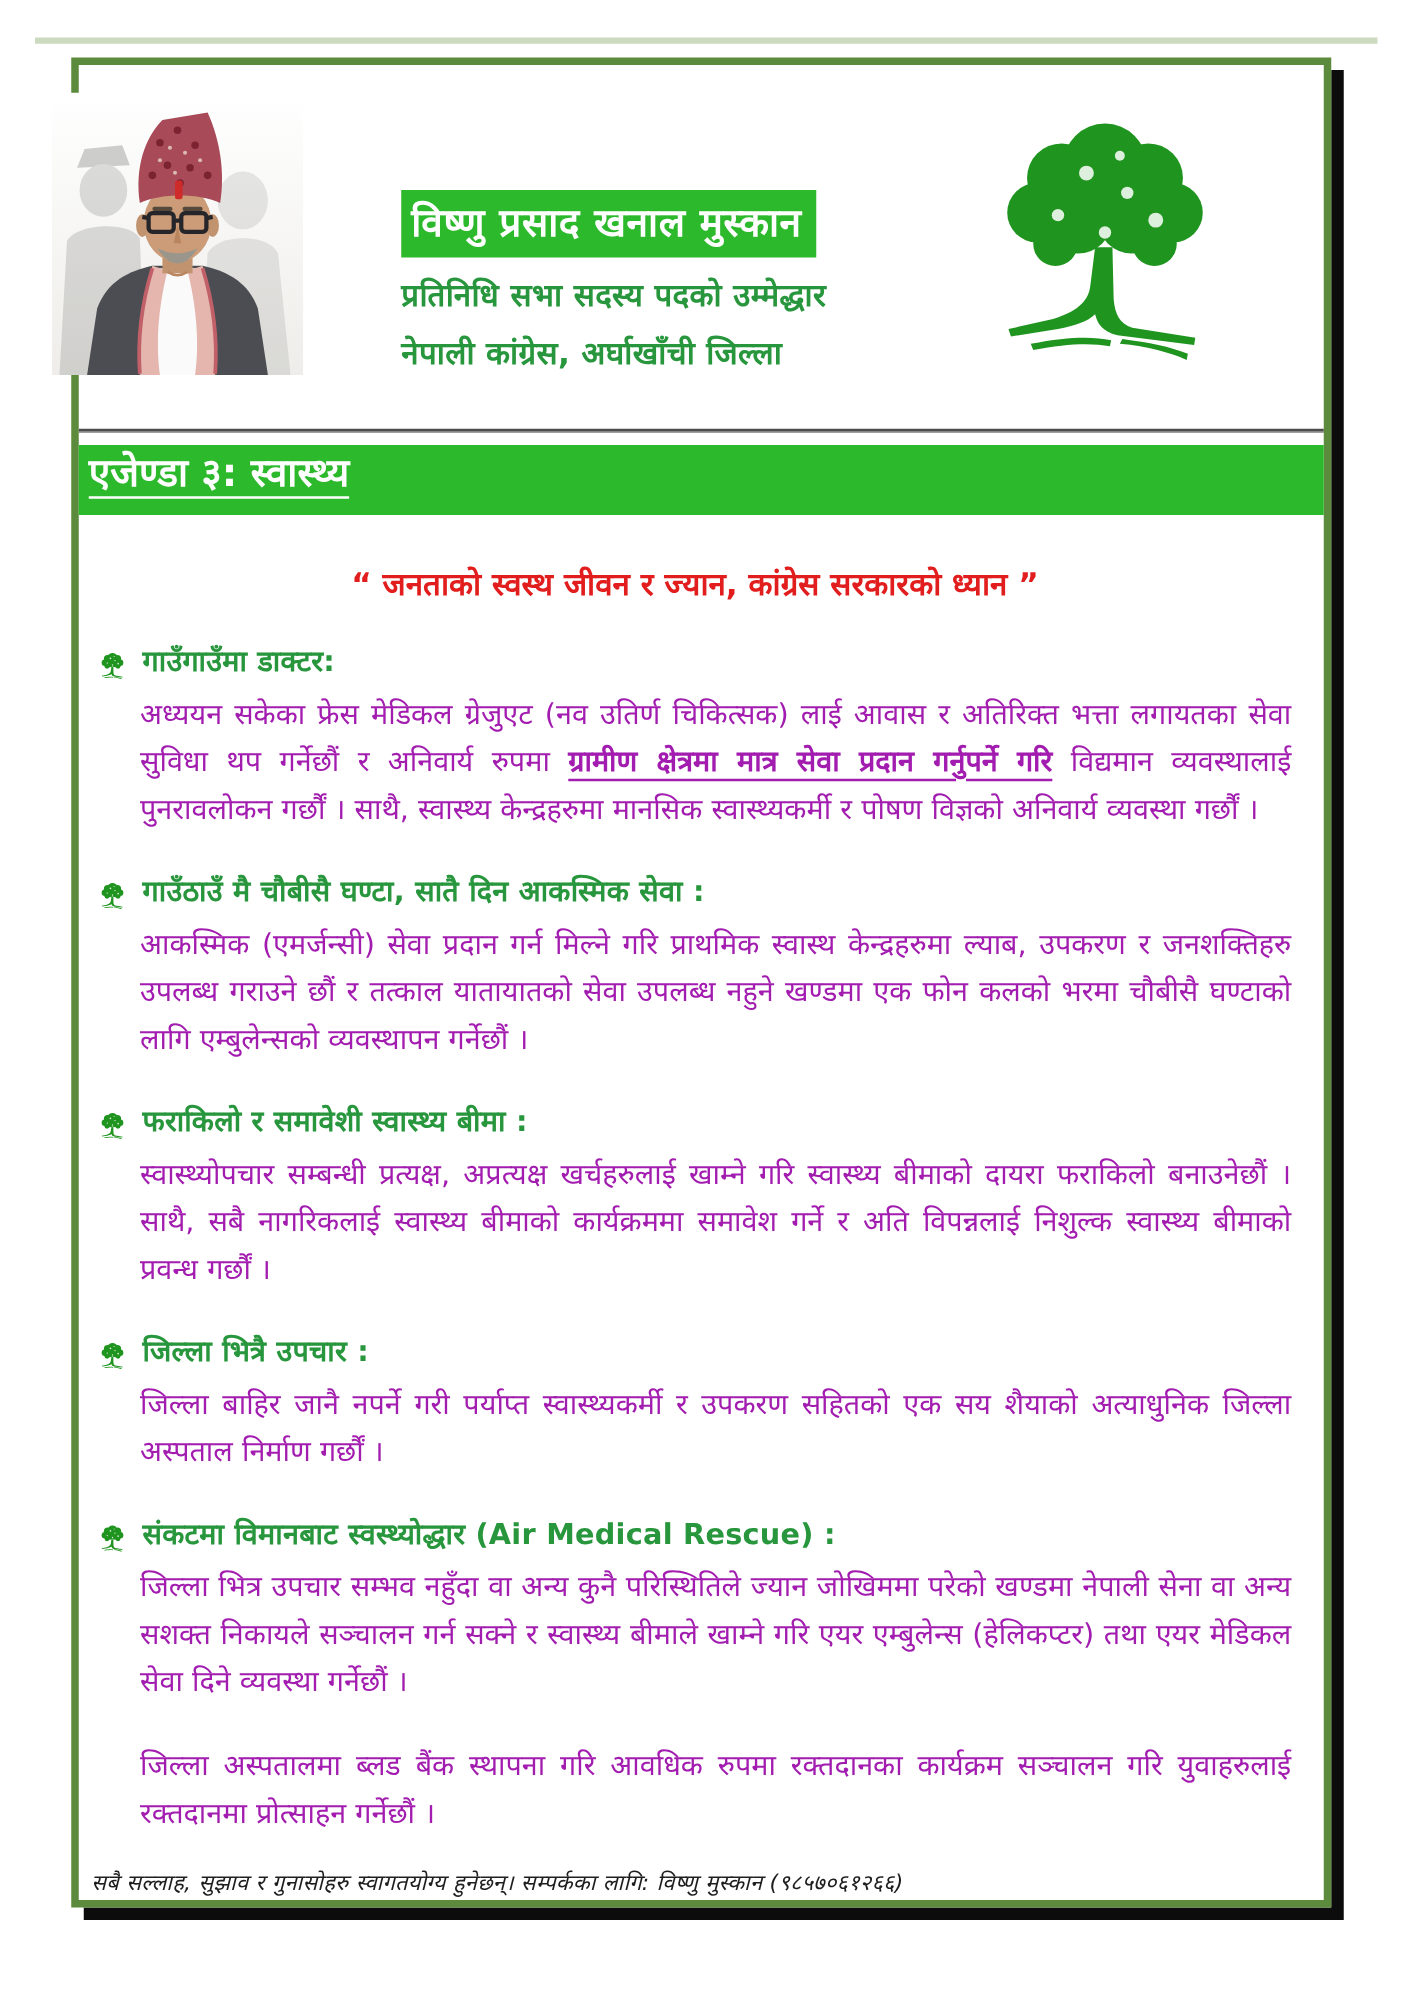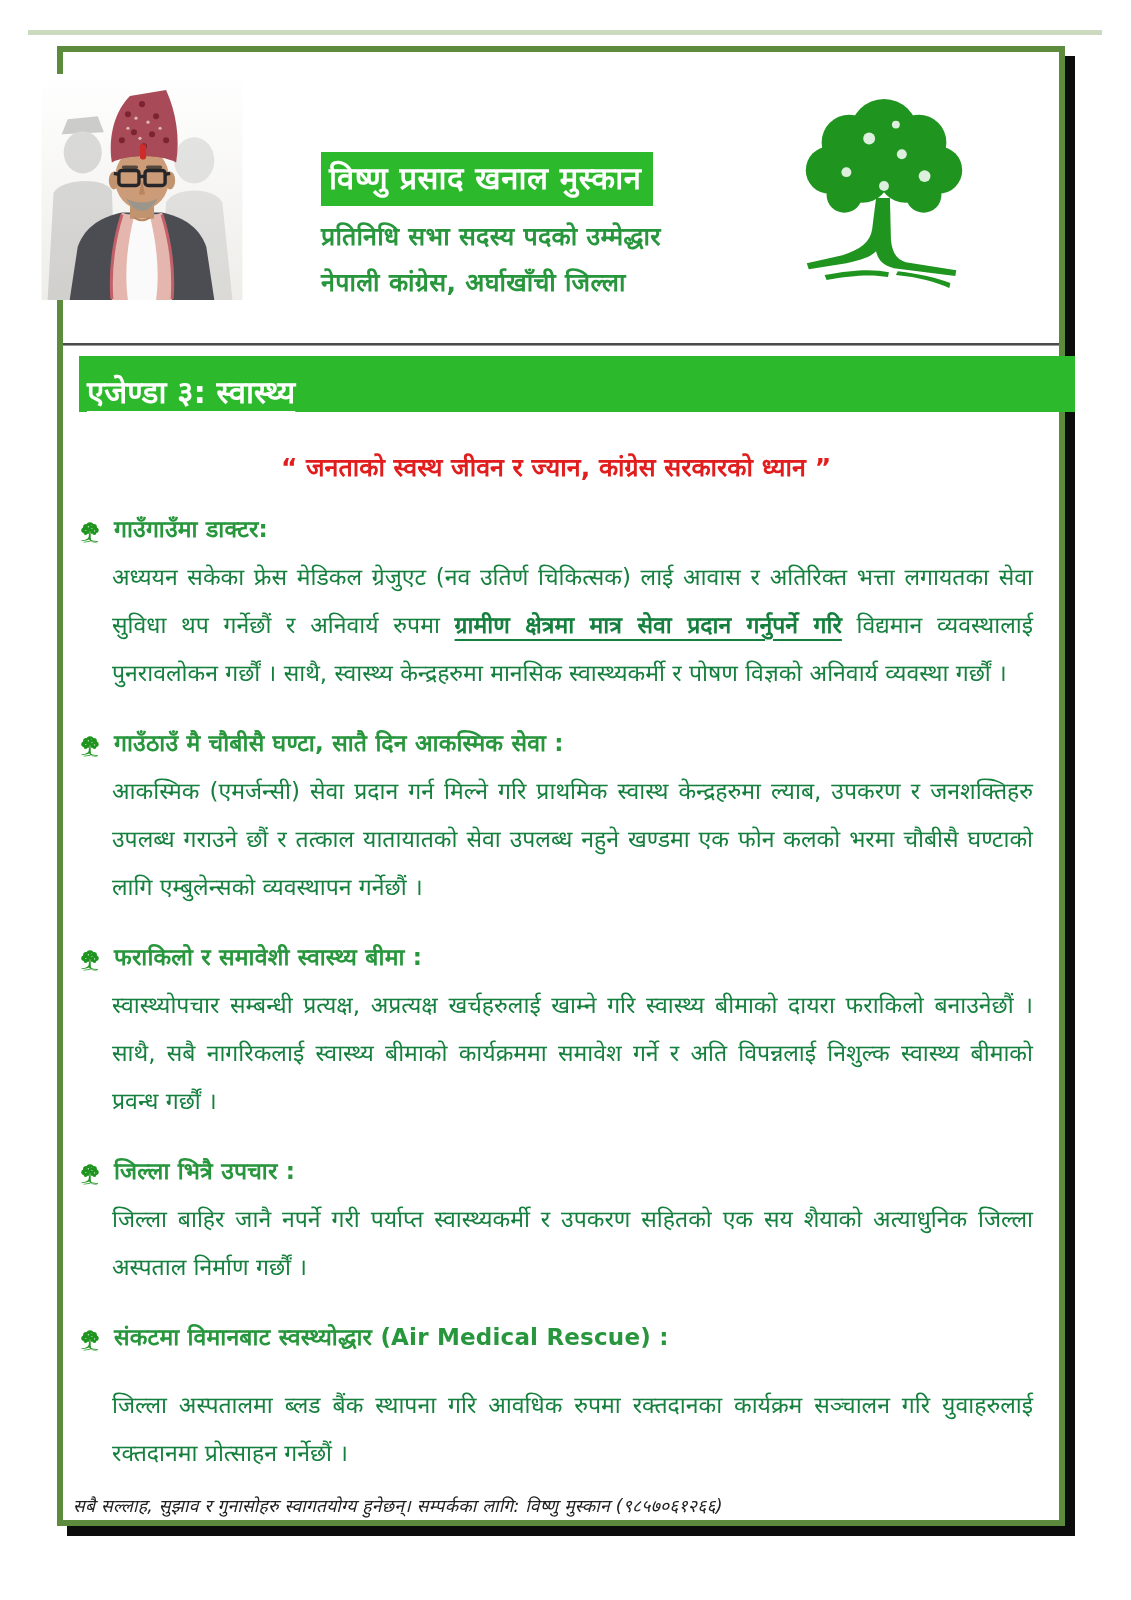--- a/index.html
+++ b/index.html
@@ -40,22 +40,22 @@
     margin-top:12px; letter-spacing:.3px;
   }
   .logo { position:absolute; left:722px; top:28px; width:198px; height:212px; }
 
   
   .divider {
     position:absolute; left:0; top:291px; width:100%; height:3px;
     background:#4c4c4c; border-bottom:1px solid #9a9a9a;
   }
   .banner {
-    position:absolute; left:16px; top:304px; width:100%; height:56px;
-    background:#2cb92c; display:flex; align-items:flex-end;
+    position:absolute; left:0; top:304px; width:100%; height:56px;
+    background:#2cb92c; display:flex; align-items:flex-start;
   }
   .banner .banner-label {
     color:#fff; font-weight:bold; font-size:31px;
     text-decoration:underline; text-underline-offset:8px;
     text-decoration-thickness:2px;
     padding-left:8px;
   }
 
   
   .content {
@@ -65,22 +65,22 @@
   .quote {
     text-align:center; color:#e11d1d; font-weight:bold;
     font-size:25px; margin:6px 0 2px;
   }
   .section { margin-top:29px; }
   .sec-head { display:flex; align-items:flex-end; gap:13px; }
   .bullet-icon { width:22px; height:24px; flex:none; margin-top:1px; }
   .sec-title { color:#27963c; font-weight:bold; font-size:23px; letter-spacing:.2px; }
   .sec-body {
     margin-left:33px; margin-top:9px;
-    font-size:23px; line-height:48px;
-    text-align:justify; color:#15803d;
+    font-size:23px; line-height:38px;
+    text-align:justify; color:#a21caf;
   }
   .em {
     font-weight:bold; text-decoration:underline;
     text-underline-offset:6px; text-decoration-thickness:2px;
   }
 
   
   .footer {
     position:absolute; left:10px; bottom:3px;
     font-style:italic; font-size:17.5px; color:#1e1e1e;
@@ -248,20 +248,21 @@
       <div class="sec-body">जिल्ला बाहिर जानै नपर्ने गरी पर्याप्त स्वास्थ्यकर्मी र उपकरण सहितको एक सय शैयाको अत्याधुनिक जिल्ला अस्पताल निर्माण गर्छौं ।</div>
     </div>
 
     <div class="section">
       <div class="sec-head">
         <svg class="bullet-icon" viewBox="0 0 200 212">
             <use href="#treeSym"></use>
           </svg>
         <span class="sec-title">संकटमा विमानबाट स्वस्थ्योद्धार (Air Medical Rescue) :</span>
       </div>
+      <div class="sec-body">जिल्ला भित्र उपचार सम्भव नहुँदा वा अन्य कुनै परिस्थितिले ज्यान जोखिममा परेको खण्डमा नेपाली सेना वा अन्य सशक्त निकायले सञ्चालन गर्न सक्ने र स्वास्थ्य बीमाले खाम्ने गरि एयर एम्बुलेन्स (हेलिकप्टर) तथा एयर मेडिकल सेवा दिने व्यवस्था गर्नेछौं ।</div>
     </div>
 
     <div class="section">
       <div class="sec-body">जिल्ला अस्पतालमा ब्लड बैंक स्थापना गरि आवधिक रुपमा रक्तदानका कार्यक्रम सञ्चालन गरि युवाहरुलाई रक्तदानमा प्रोत्साहन गर्नेछौं ।</div>
     </div>
   </div>
 
   <div class="footer">सबै सल्लाह, सुझाव र गुनासोहरु स्वागतयोग्य हुनेछन्। सम्पर्कका लागि: विष्णु मुस्कान (९८५७०६१२६६)</div>
 </div>
 

